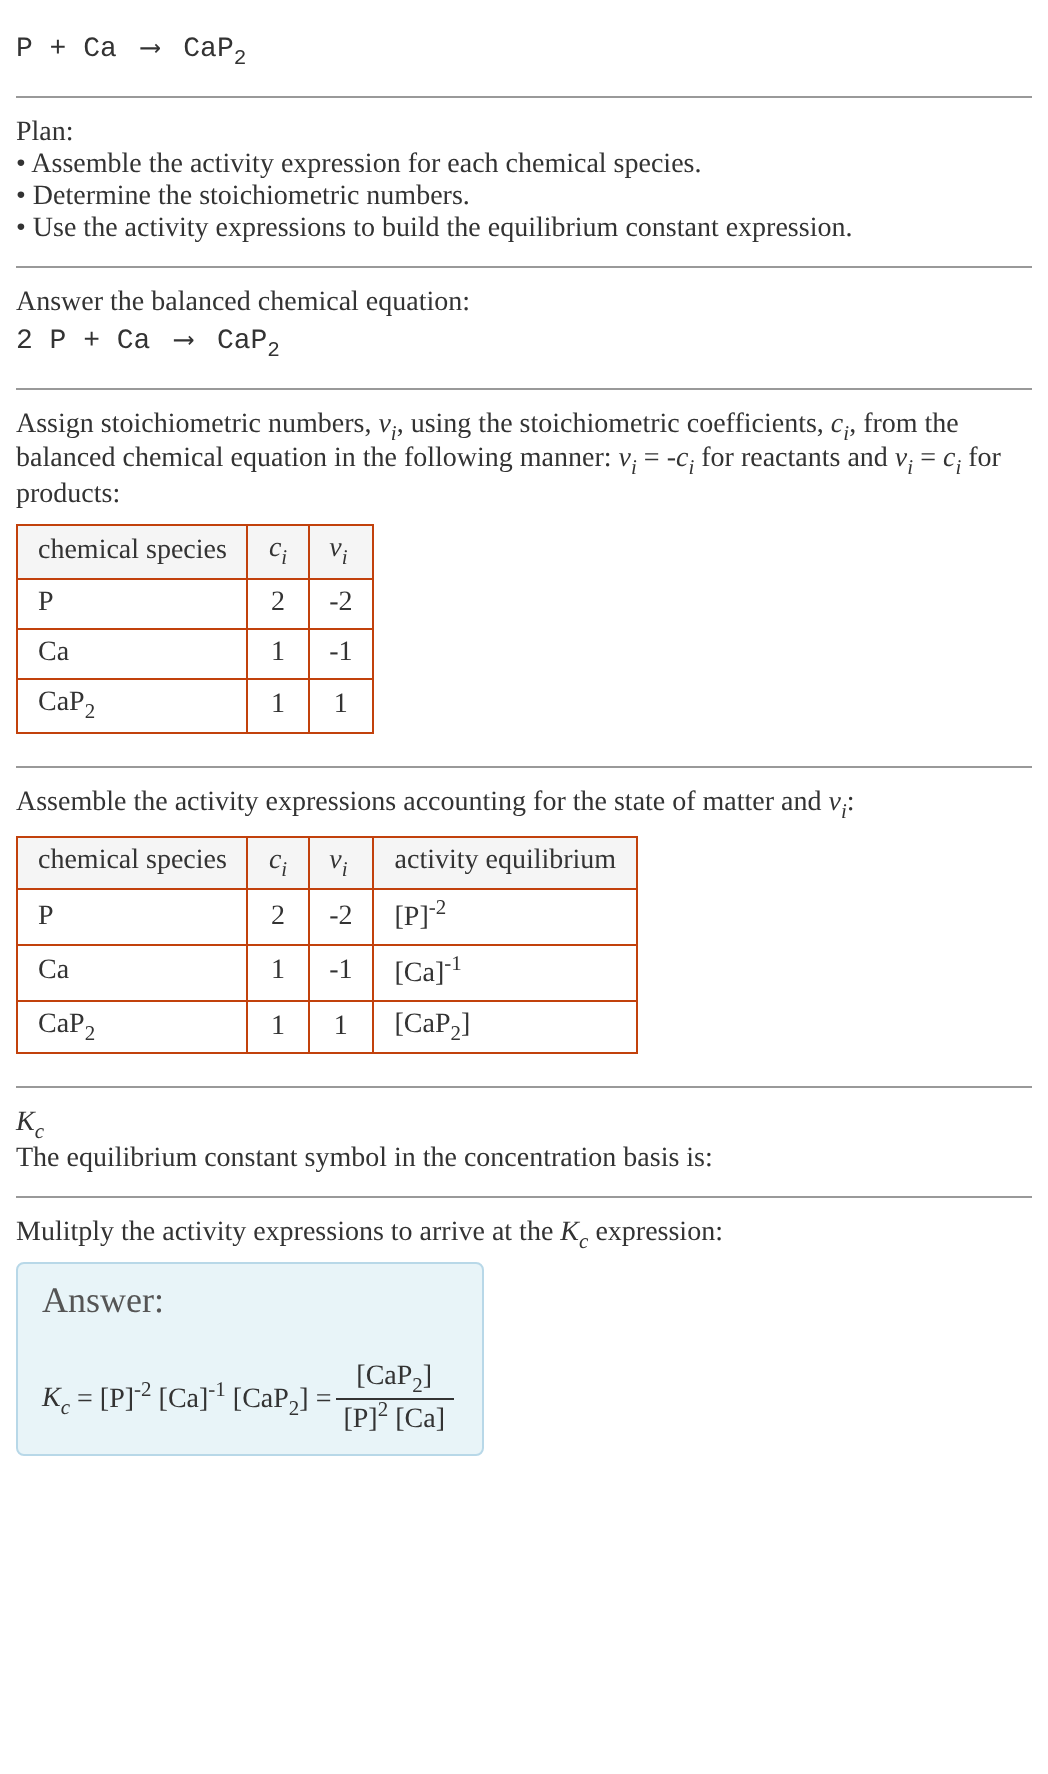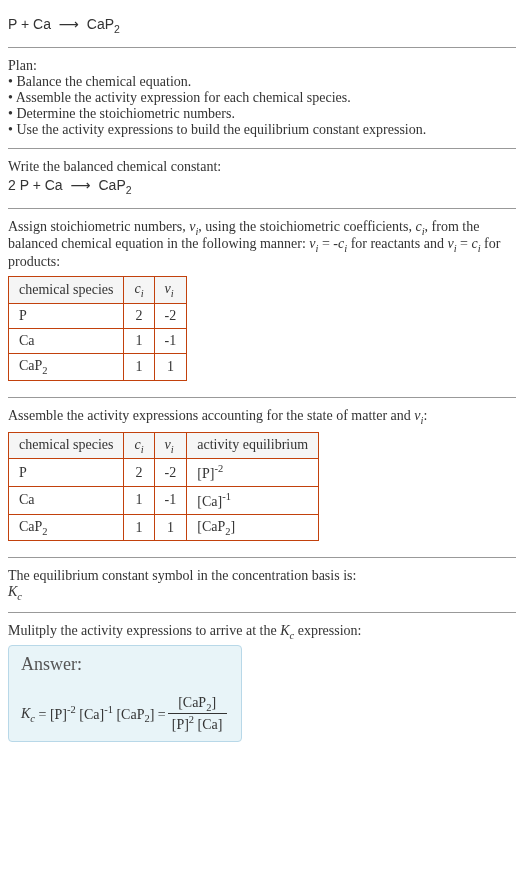--- a/index.html
+++ b/index.html
@@ -17,21 +17,21 @@
     }
     .section {
       padding: 6px 0;
     }
     .hr {
       border: none;
       border-top: 1px solid #999;
       margin: 4px 0;
     }
     .equation {
-      font-family: Liberation Sans, sans-serif;
+      font-family: Liberation Mono, monospace;
       padding: 2px 0;
     }
     .sub {
       font-size: 0.75em;
       vertical-align: sub;
     }
     .sup {
       font-size: 0.75em;
       vertical-align: super;
     }
@@ -97,30 +97,29 @@
 <body>
 
 <div class="section">
   <div class="equation">P + Ca <span class="arrow">⟶</span> CaP<span class="sub">2</span></div>
 </div>
 
 <hr class="hr">
 
 <div class="section">
   <div>Plan:</div>
-  <div>• <span>Balance the chemical equation.</span></div>
   <div>• <span>Assemble the activity expression for each chemical species.</span></div>
   <div>• <span>Determine the stoichiometric numbers.</span></div>
   <div>• <span>Use the activity expressions to build the equilibrium constant expression.</span></div>
 </div>
 
 <hr class="hr">
 
 <div class="section">
-  <div>Write the balanced chemical constant:</div>
+  <div>Answer the balanced chemical equation:</div>
   <div class="equation">2 P + Ca <span class="arrow">⟶</span> CaP<span class="sub">2</span></div>
 </div>
 
 <hr class="hr">
 
 <div class="section">
   <div>Assign stoichiometric numbers, <span class="italic">ν<span class="sub">i</span></span>, using the stoichiometric coefficients, <span class="italic">c<span class="sub">i</span></span>, from the balanced chemical equation in the following manner: <span class="italic">ν<span class="sub">i</span></span> = -<span class="italic">c<span class="sub">i</span></span> for reactants and <span class="italic">ν<span class="sub">i</span></span> = <span class="italic">c<span class="sub">i</span></span> for products:</div>
   <table>
     <tbody>
         <tr>
@@ -177,22 +176,22 @@
       <td class="center">1</td>
       <td>[CaP<span class="sub">2</span>]</td>
     </tr>
   </tbody>
     </table>
 </div>
 
 <hr class="hr">
 
 <div class="section">
+  <div><span class="italic">K<span class="sub">c</span></span></div>
   <div>The equilibrium constant symbol in the concentration basis is:</div>
-  <div><span class="italic">K<span class="sub">c</span></span></div>
 </div>
 
 <hr class="hr">
 
 <div class="section">
   <div>Mulitply the activity expressions to arrive at the <span class="italic">K<span class="sub">c</span></span> expression:</div>
   <div class="answer-box">
     <div class="answer-label">Answer:</div>
     <div class="eq-line">
       <span><span class="italic">K<span class="sub">c</span></span> = [P]<span class="sup">-2</span> [Ca]<span class="sup">-1</span> [CaP<span class="sub">2</span>] = </span>

